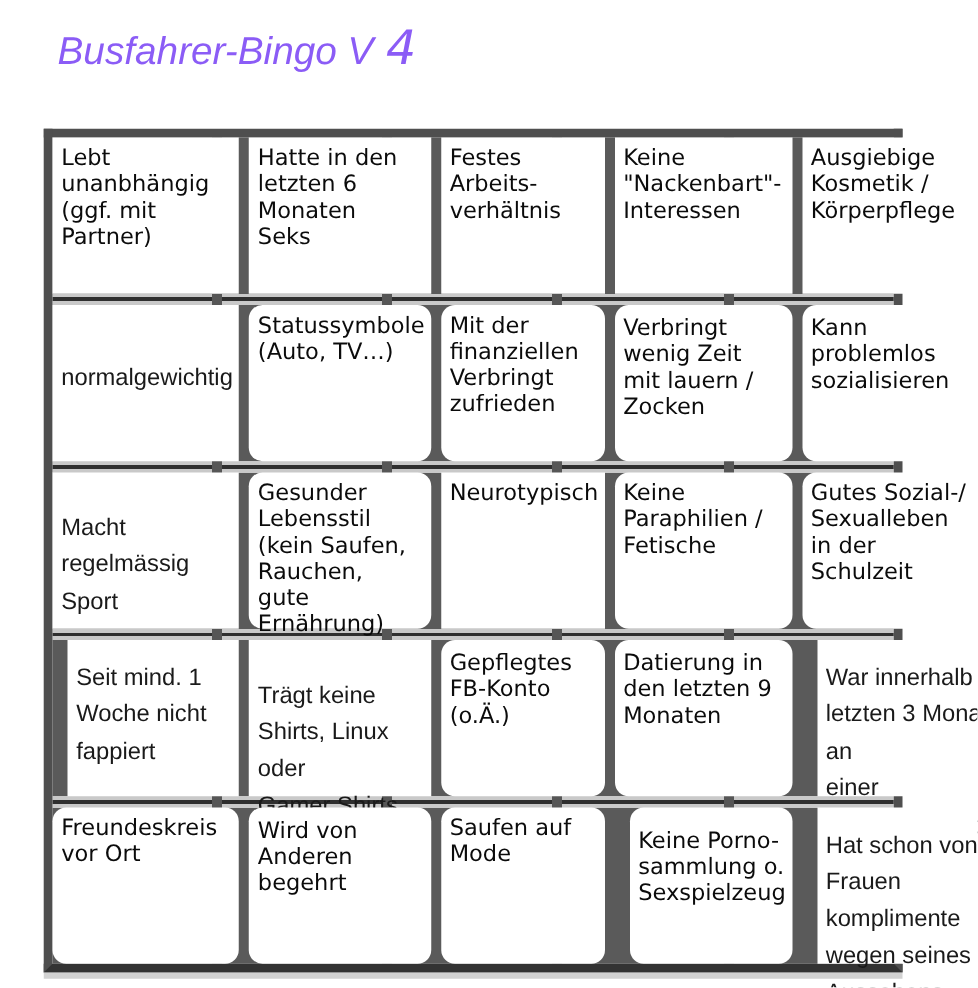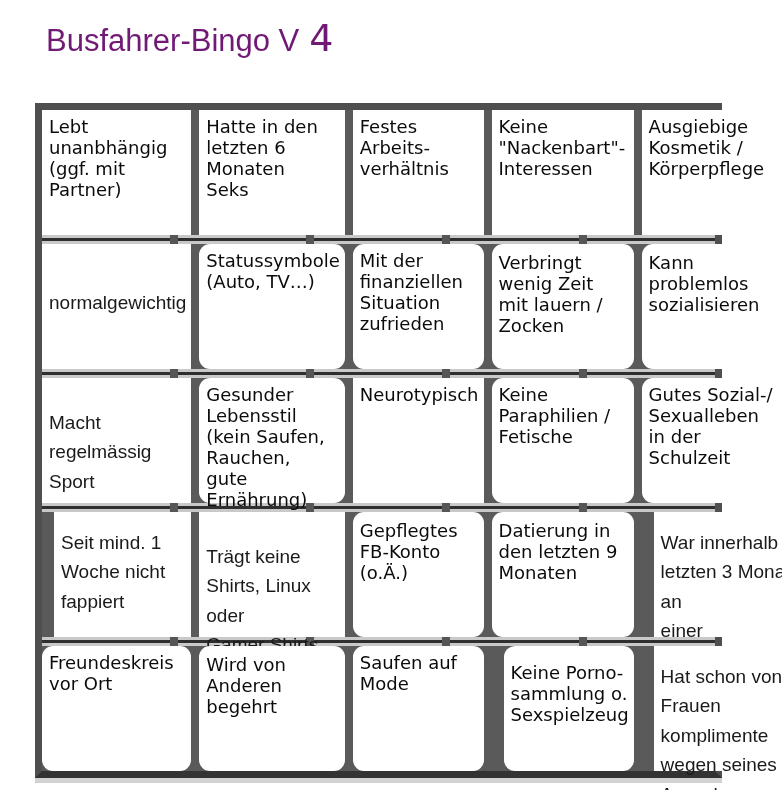--- a/index.html
+++ b/index.html
@@ -5,22 +5,23 @@
   html,body{margin:0;padding:0;background:#fff;}
   .page{
     position:relative;
     width:782px;height:790px;
     background:#ffffff;
     font-family:"Liberation Sans",sans-serif;
     overflow:hidden;
   }
   .title{
     position:absolute;left:46px;top:16px;
-    color:#701a75;
+    color:#8b5cf6;
     white-space:nowrap;
+    font-style:italic;
   }
   .title .main{
     font-family:"Liberation Sans",sans-serif;
     font-size:31px;letter-spacing:0px;font-weight:400;
   }
   .title .version{
     font-family:"DejaVu Sans",sans-serif;
     font-size:38px;font-weight:400;margin-left:10px;
   }
   .bingo{
@@ -99,21 +100,21 @@
 Interessen</div>
     <div class="cell big">Ausgiebige
 Kosmetik /
 Körperpflege</div>
 
     <div class="cell small pt-lg">normalgewichtig</div>
     <div class="cell big center">Statussymbole
 (Auto, TV…)</div>
     <div class="cell big center">Mit der
 finanziellen
-Situation
+Verbringt
 zufrieden</div>
     <div class="cell big center pt-xs">Verbringt
 wenig Zeit
 mit lauern /
 Zocken</div>
     <div class="cell big center pt-xs">Kann
 problemlos
 sozialisieren</div>
 
     <div class="cell small pt-md">Macht regelmässig

